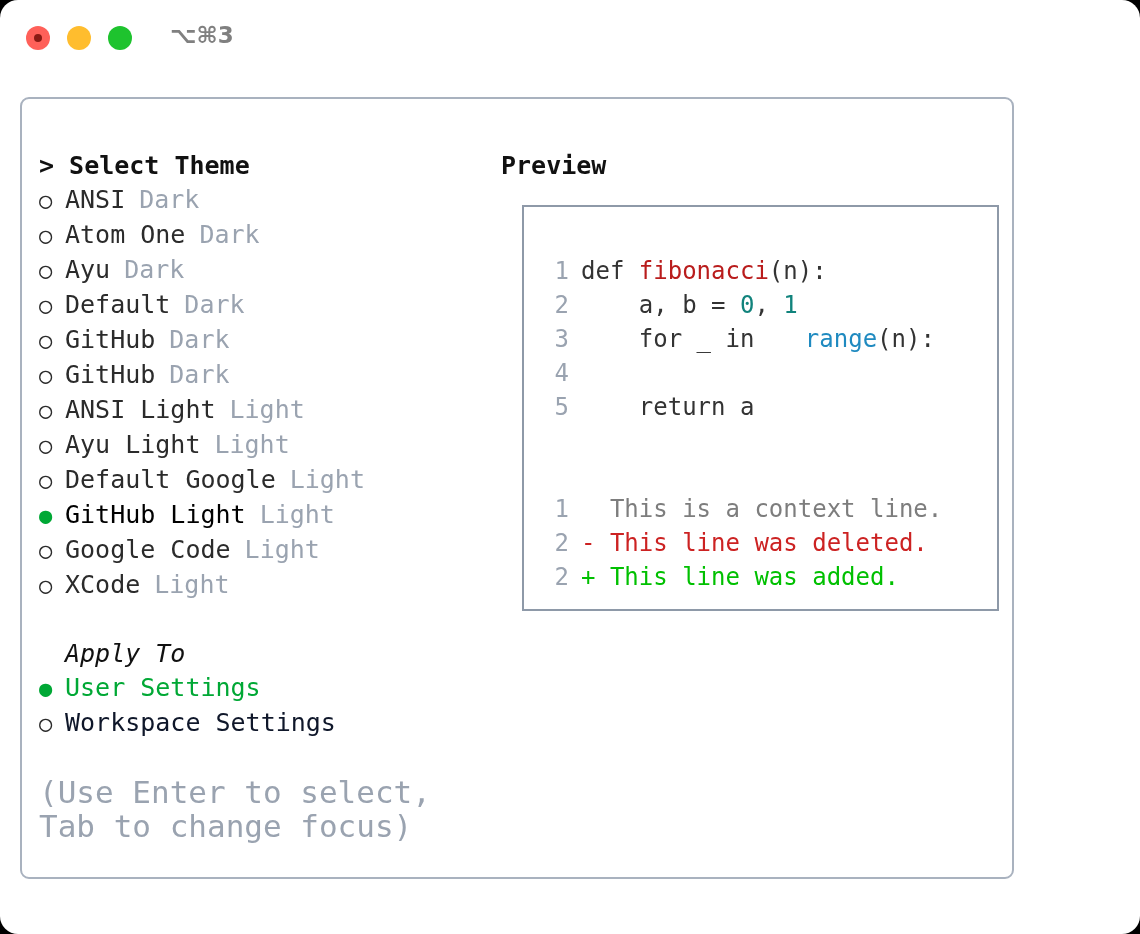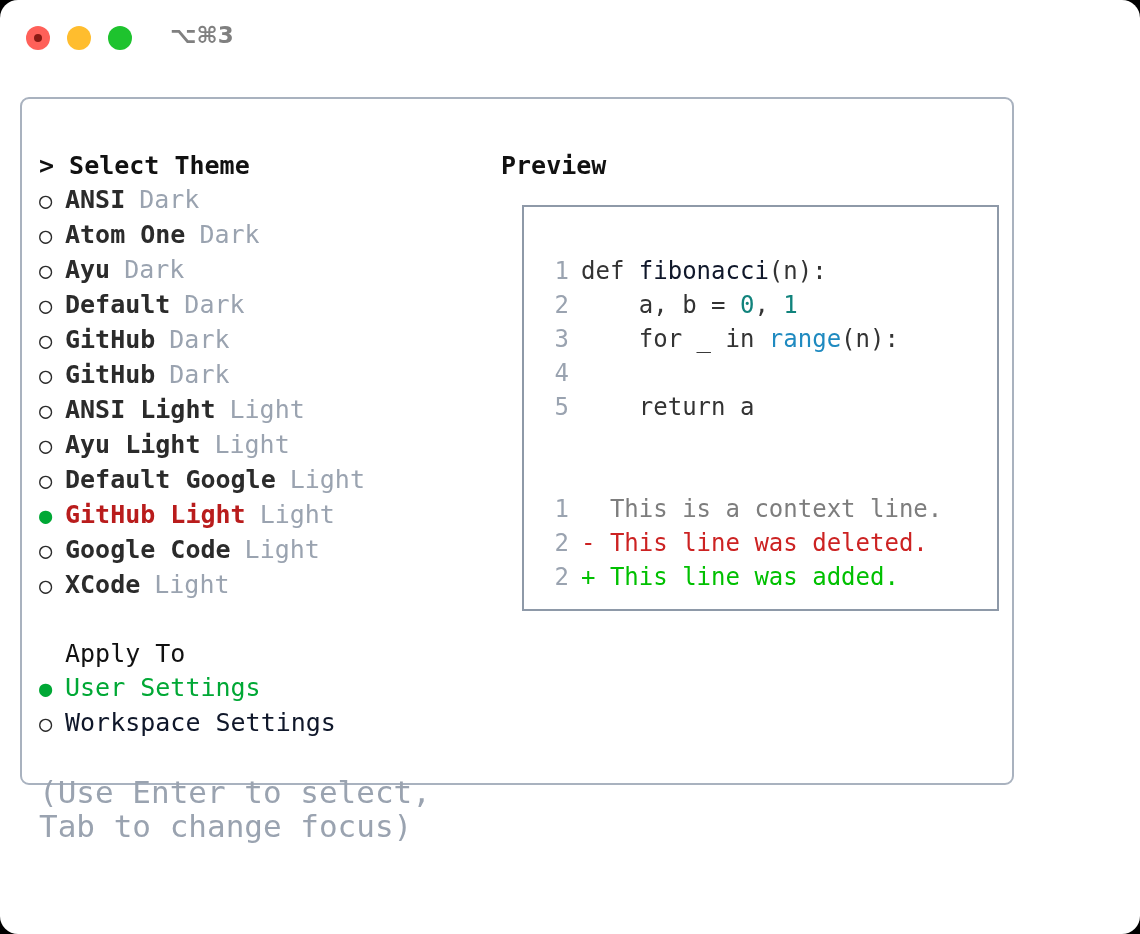--- a/index.html
+++ b/index.html
@@ -66,21 +66,21 @@
     color: #808080;
     letter-spacing: 0px;
     white-space: pre;
   }
 
   
   .panel {
     position: absolute;
     left: 20px; top: 97px;
     width: 994px;
-    height: 688px;
+    height: 782px;
     border: 2px solid #a9b2bf;
     border-radius: 9px;
     box-sizing: border-box;
     background: #ffffff;
   }
 
   .panel-inner {
     position: absolute;
     left: 0; top: 0;
     width: 100%;
@@ -125,39 +125,39 @@
     flex: 0 0 26px;
     color: #2b2b2b;
     font-size: 22px;
   }
   .bullet.sel {
     color: #00a835;
     font-size: 22px;
   }
   .theme-name {
     color: #2b2b2b;
-    font-weight: bold;
   }
   .theme-row.selected .theme-name {
-    color: #b91c1c;
+    color: #000000;
   }
   .theme-variant {
     color: #9aa3b0;
     margin-left: 14px;
   }
 
   .apply-block {
     margin-top: 34px;
   }
   .apply-title {
     font-size: 25px;
     color: #111111;
     line-height: 34px;
     padding-left: 26px;
     white-space: pre;
+    font-style: italic;
   }
   .apply-row {
     display: flex;
     align-items: baseline;
     line-height: 34px;
     font-size: 25px;
     white-space: pre;
   }
   .apply-row .apply-label { color: #0f172a; }
   .apply-row.selected .apply-label { color: #00a835; }
@@ -195,23 +195,23 @@
   }
   .ln {
     display: inline-block;
     width: 28px;
     flex: 0 0 28px;
     text-align: right;
     color: #9aa3b0;
     margin-right: 12px;
   }
   .code-text { color: #333333; }
-  .tok-fn   { color: #0f172a; }
+  .tok-fn   { color: #b91c1c; }
   .tok-num  { color: #11837c; }
-  .tok-call { color: #1f8ac0; }
+  .tok-call { color: #1f8ac0; margin-left: 36px; }
   .tok-plain{ color: #333333; text-align: center; }
 
   .code-gap { height: 34px; }
 
   .diff-ctx  { color: #7d7d7d; }
   .diff-del  { color: #cc2222; }
   .diff-add  { color: #00c000; }
 </style>
 </head>
 <body>

